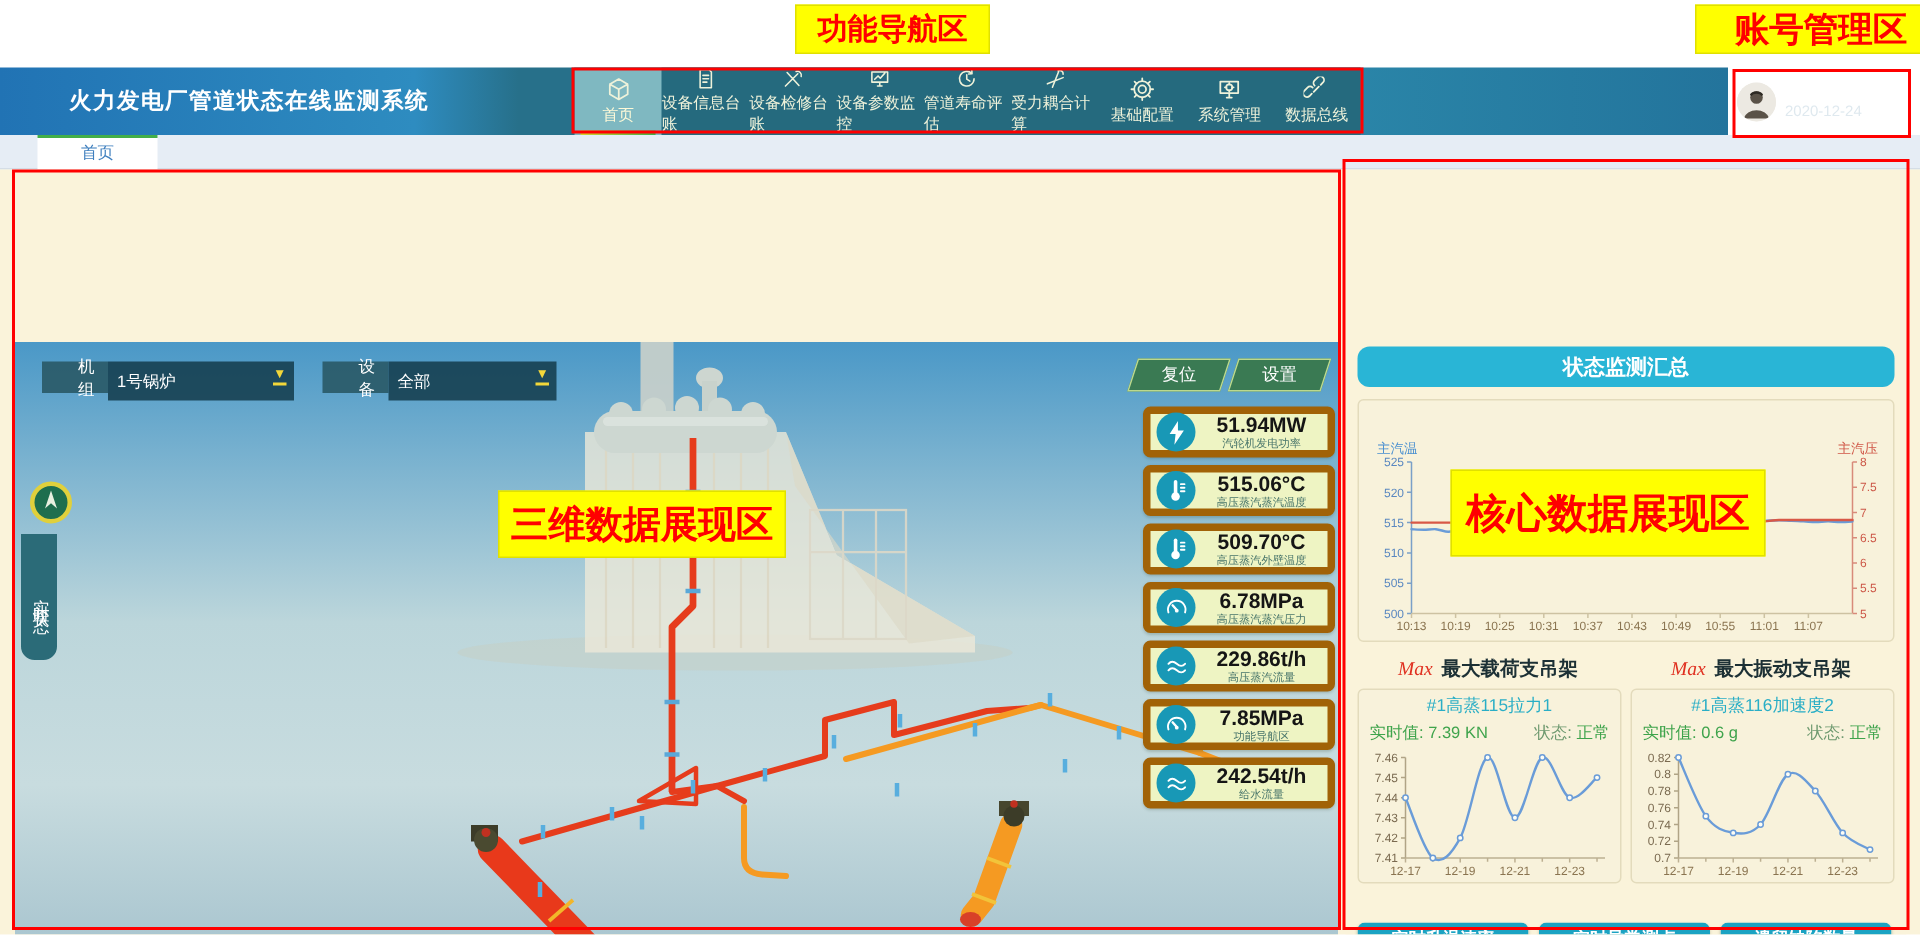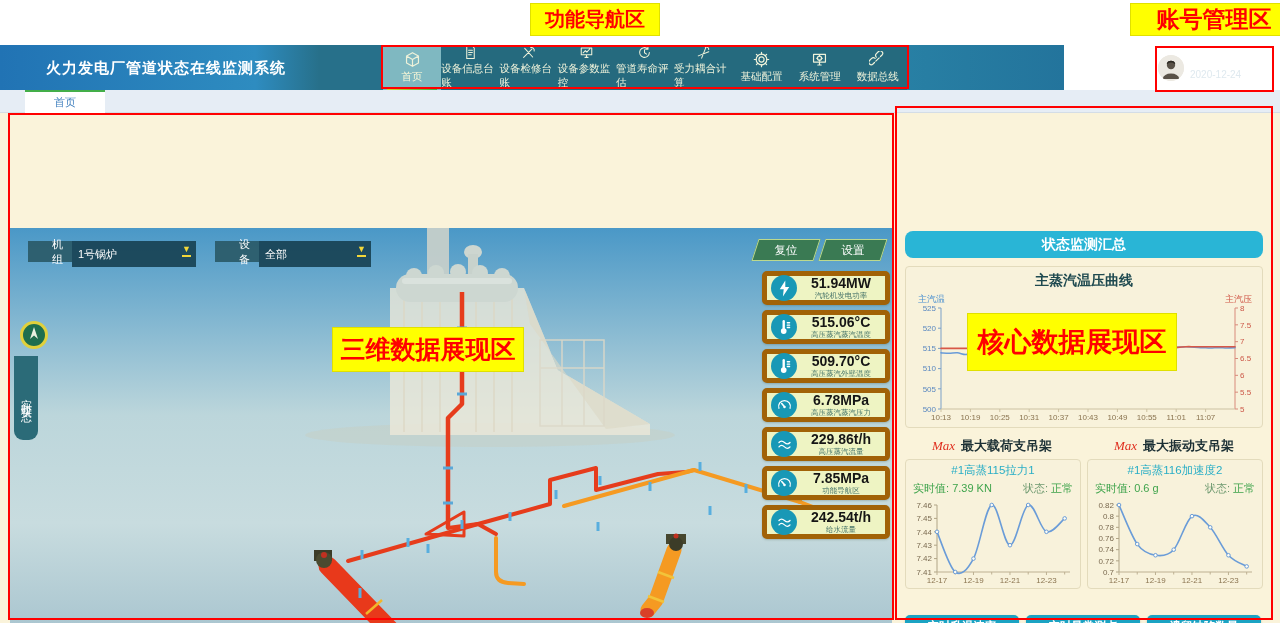--- a/index.html
+++ b/index.html
@@ -7,21 +7,21 @@
   .page { position:relative; width:1280px; height:623px; background:#fff; overflow:hidden; }
 
   
   .anno { position:absolute; background:#ffff00; color:#ff0000; font-weight:bold;
           display:flex; align-items:center; justify-content:center; z-index:60;
           border:1px solid #e0e000; }
   .red-frame { position:absolute; border:2px solid #ff0000; z-index:50; pointer-events:none; }
 
   
   .top-strip { position:absolute; left:0; top:0; width:1280px; height:45px; background:#ffffff; }
-  .header { position:absolute; left:0; top:45px; width:1064px; height:45px;
+  .header { position:absolute; left:0; top:45px; width:1152px; height:45px;
             background:linear-gradient(90deg,#2173b4 0%,#2e8cc0 24%,#27708a 30%,#27708a 71%,#2a85a8 78%,#23749c 100%); }
   .app-logo { position:absolute; left:56px; top:50px; width:36px; height:34px; background:rgba(255,255,255,.10); }
   .app-title { position:absolute; left:46px; top:0; height:45px; line-height:45px; color:#fff;
                font-size:15px; font-weight:bold; letter-spacing:1px; }
   .nav { position:absolute; left:383px; top:0; width:524px; height:45px; display:flex; background:#256a7e; }
   .nav-item { flex:1; display:flex; flex-direction:column; align-items:center; justify-content:center;
               gap:2px; color:#eef2da; font-size:10.5px; cursor:pointer; position:relative; }
   .nav-item .nav-ico { width:17px; height:17px; color:#eef2da; }
   .nav-item.active { background:#7fb8c1; color:#fdf9d8; }
   .nav-item.active::after { content:""; position:absolute; left:4px; right:4px; bottom:0; height:3px;
@@ -404,21 +404,20 @@
     <div class="metric-cap">给水流量</div>
             </span>
           </div>
         </div>
     </div>
 
     <div class="panel">
       <div class="panel-bar">状态监测汇总</div>
 
       <div class="chart-card">
-        <div class="chart-title">主蒸汽温压曲线</div>
         <div class="ylab l">主汽温</div>
         <div class="ylab r">主汽压</div>
         <svg id="main-chart" style="position:absolute;left:3px;top:36px;" width="352" height="120">
             <line x1="32" y1="5" x2="32" y2="106" stroke="#7aa0c8" stroke-width="1"></line>
             <line x1="32" y1="106" x2="29" y2="106" stroke="#7aa0c8" stroke-width="1"></line>
             <text x="27" y="108.8" font-size="8" fill="#5a88c0" text-anchor="end">500</text>
             <line x1="32" y1="85.80000000000001" x2="29" y2="85.80000000000001" stroke="#7aa0c8" stroke-width="1"></line>
             <text x="27" y="88.60000000000001" font-size="8" fill="#5a88c0" text-anchor="end">505</text>
             <line x1="32" y1="65.6" x2="29" y2="65.6" stroke="#7aa0c8" stroke-width="1"></line>
             <text x="27" y="68.39999999999999" font-size="8" fill="#5a88c0" text-anchor="end">510</text>

